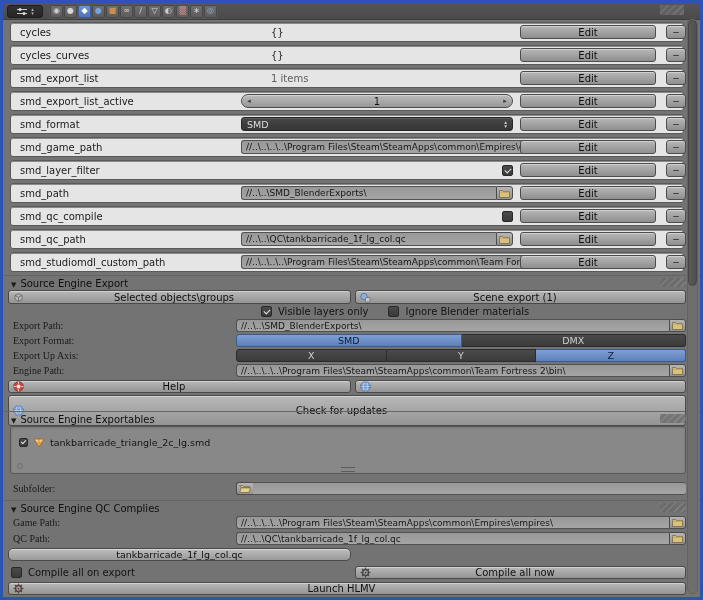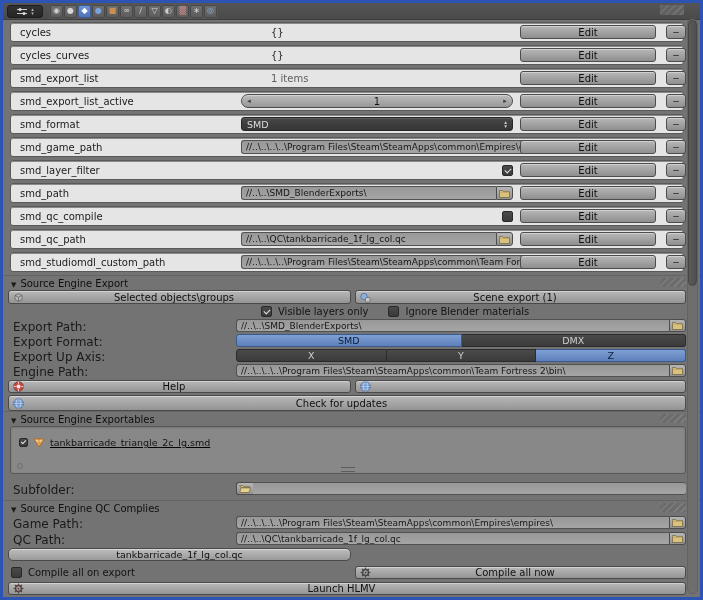--- a/index.html
+++ b/index.html
@@ -35,42 +35,42 @@
   .wzone .cb{margin-left:auto;}
   .ebtn{position:absolute;left:509px;top:2px;width:136px;height:14px;background:linear-gradient(#b7b7b7,#8f8f8f);border:1px solid #4c4c4c;border-radius:3px;box-shadow:inset 0 1px 0 #d0d0d0;font-size:10px;color:#101010;text-align:center;line-height:13px;}
   .mbtn{position:absolute;left:655px;top:2px;width:20px;height:14px;background:linear-gradient(#b7b7b7,#8f8f8f);border:1px solid #4c4c4c;border-radius:3px;box-shadow:inset 0 1px 0 #d0d0d0;font-size:9px;color:#222;text-align:center;line-height:12px;}
 
   
   .panel-header{position:relative;height:13px;margin-top:2px;border-top:1px solid #656565;}
   .panel-header .ph-text{position:absolute;left:8px;top:2px;font-size:10px;color:#0f0f0f;}
   .panel-header .tri{font-size:7px;margin-right:4px;color:#1a1a1a;}
   .hatch{position:absolute;right:14px;top:2px;width:26px;height:9px;background:repeating-linear-gradient(135deg,#7e7e7e 0 2px,#6a6a6a 2px 5px);opacity:.8;border-radius:1px;}
   .lrow{position:relative;height:13px;margin-top:2px;}
-  .lrow .lbl{position:absolute;left:10px;top:1px;font-size:12px;color:#1a1a1a;}
+  .lrow .lbl{position:absolute;left:10px;top:1px;font-size:10px;color:#1a1a1a;font-family:Liberation Serif, serif;}
   .lrow .wz{position:absolute;left:233px;right:14px;top:0;height:13px;display:flex;}
   .lrow .pfield,.lrow .fbtn{height:13px;}
   .bigbtn{position:absolute;top:0;height:14px;background:linear-gradient(#b8b8b8,#949494);border:1px solid #4a4a4a;border-radius:3px;box-shadow:inset 0 1px 0 #d2d2d2;display:flex;align-items:center;font-size:10px;color:#101010;}
   .bigbtn .bicon{margin-left:4px;display:flex;}
   .bigbtn .blabel{flex:1;text-align:center;padding-right:26px;}
   .btnrow{position:relative;height:14px;margin-top:2px;}
   .half-l{left:5px;width:343px;}
   .half-r{left:352px;right:14px;}
   .full{left:5px;right:14px;}
   .cbrow{position:relative;height:11px;margin-top:2px;display:flex;align-items:center;padding-left:258px;gap:6px;}
   .cbrow .cb{width:11px;height:11px;}
   .cbrow .cblabel{font-size:10px;color:#141414;margin-right:14px;}
   .seg{flex:1;height:13px;display:flex;align-items:center;justify-content:center;font-size:9.5px;border:1px solid #2b2b2b;border-left-width:0;}
   .seg:first-child{border-left-width:1px;border-radius:3px 0 0 3px;}
   .seg:last-child{border-radius:0 3px 3px 0;}
   .seg.dark{background:linear-gradient(#4a4a4a,#3b3b3b);color:#cfcfcf;}
   .seg.blue{background:linear-gradient(#7fa0d4,#5c80bb);color:#0e1e3c;border-color:#3b5a8e;}
 
   
   #listbox{position:relative;height:48px;margin:2px 14px 0 7px;background:#888;border:1px solid #575757;border-radius:3px;box-shadow:inset 0 1px 2px rgba(0,0,0,.15);}
-  .list-item{position:absolute;left:8px;top:6px;display:flex;align-items:center;gap:5px;text-decoration:underline;}
+  .list-item{position:absolute;left:8px;top:6px;display:flex;align-items:center;gap:5px;}
   .list-item .cb{width:9px;height:9px;}
   .list-item .cb.checked::after{left:1px;top:1px;width:4px;height:2px;}
   .list-item .ilabel{font-size:9.5px;color:#141414;}
   #list-corner{position:absolute;left:6px;bottom:4px;width:6px;height:6px;border:1px solid #6d6d6d;border-radius:50%;}
   #list-grip{position:absolute;left:50%;bottom:1px;width:14px;height:5px;margin-left:-7px;border-top:1px solid #5c5c5c;border-bottom:1px solid #5c5c5c;}
   .mt8{margin-top:8px;} .mt5{margin-top:5px;} .mt3{margin-top:3px;}
 
   .qcbtn{position:relative;height:13px;margin:3px 0 0 5px;width:343px;background:linear-gradient(#bdbdbd,#9a9a9a);border:1px solid #4a4a4a;border-radius:5px;box-shadow:inset 0 1px 0 #d6d6d6;font-size:9.5px;color:#101010;text-align:center;line-height:12px;}
   .comprow{position:relative;height:13px;margin-top:5px;}
   .comprow .leftcb{position:absolute;left:8px;top:1px;display:flex;align-items:center;gap:6px;}
@@ -368,21 +368,21 @@
           <svg width="11" height="11" viewBox="0 0 11 11">
             <circle cx="5.5" cy="5.5" r="4.8" fill="#6f96cf" stroke="#2f4a75" stroke-width=".6"></circle>
             <ellipse cx="5.5" cy="5.5" rx="2.2" ry="4.8" fill="none" stroke="#cfe0f5" stroke-width=".6"></ellipse>
             <path d="M.7 5.5h9.6M1.3 3h8.4M1.3 8h8.4" stroke="#cfe0f5" stroke-width=".6" fill="none"></path>
           </svg>
         </span>
     </div>
   </div>
 
   <div class="btnrow" style="height:13px;">
-    <div class="bigbtn full" style="height:16px;">
+    <div class="bigbtn full" style="height:31px;">
       <span class="bicon">
           <svg width="11" height="11" viewBox="0 0 11 11">
             <circle cx="5.5" cy="5.5" r="4.8" fill="#6f96cf" stroke="#2f4a75" stroke-width=".6"></circle>
             <ellipse cx="5.5" cy="5.5" rx="2.2" ry="4.8" fill="none" stroke="#cfe0f5" stroke-width=".6"></ellipse>
             <path d="M.7 5.5h9.6M1.3 3h8.4M1.3 8h8.4" stroke="#cfe0f5" stroke-width=".6" fill="none"></path>
           </svg>
         </span>
       <span class="blabel">Check for updates</span>
     </div>
   </div>

